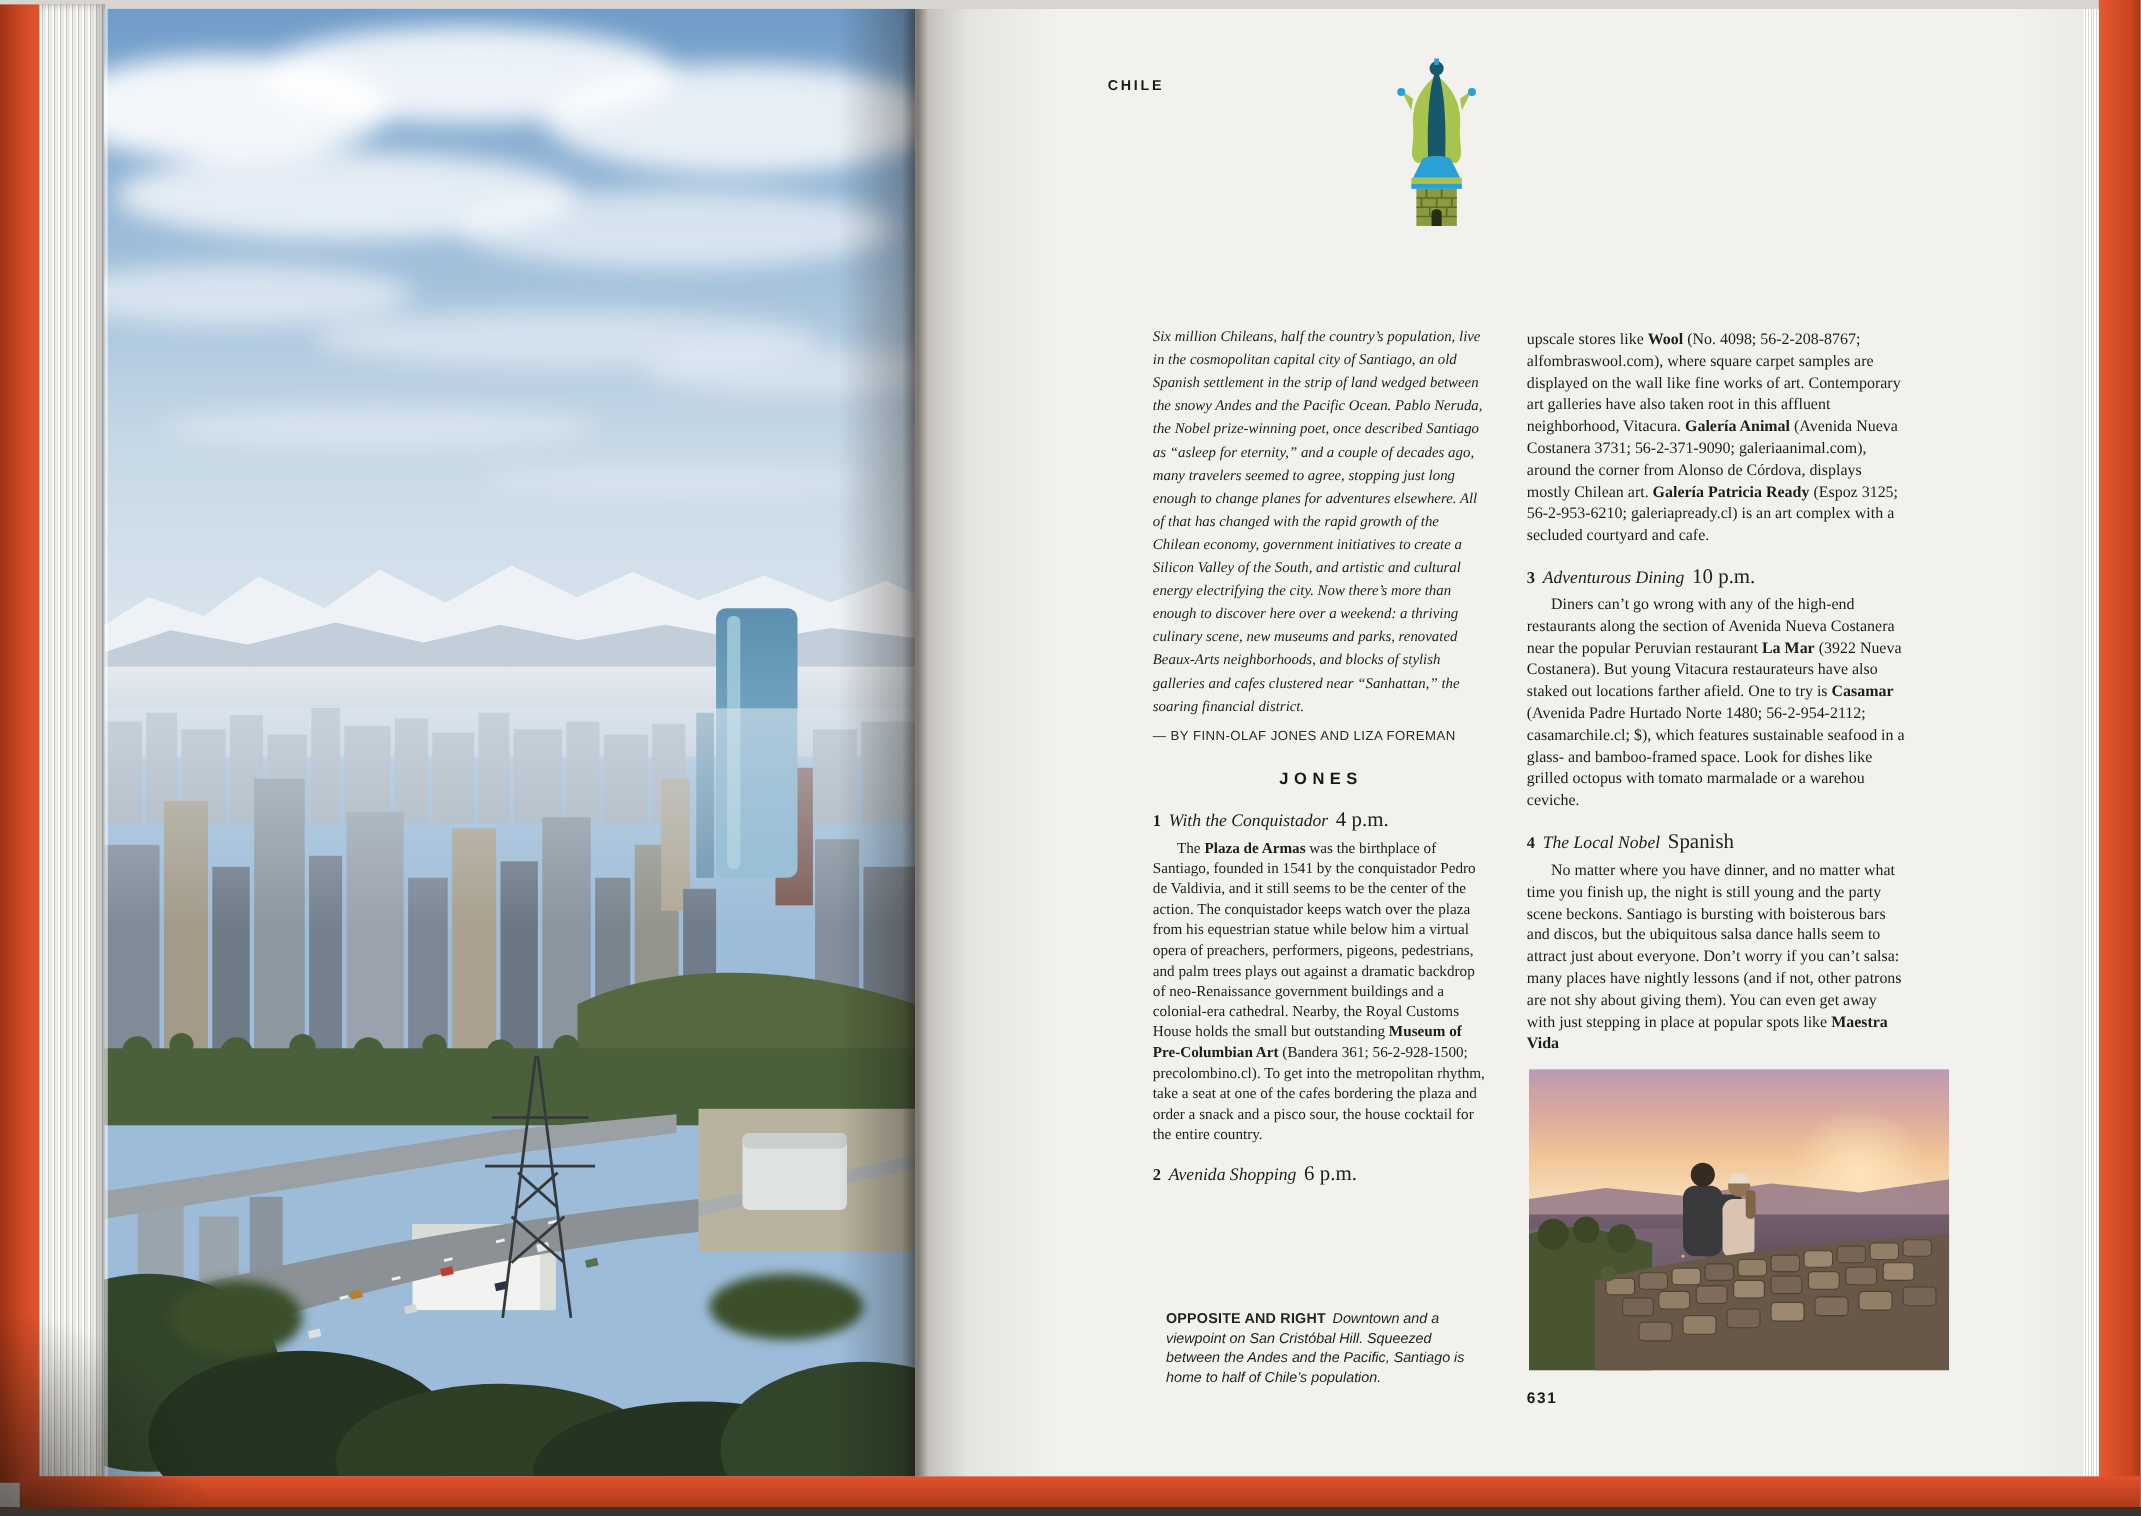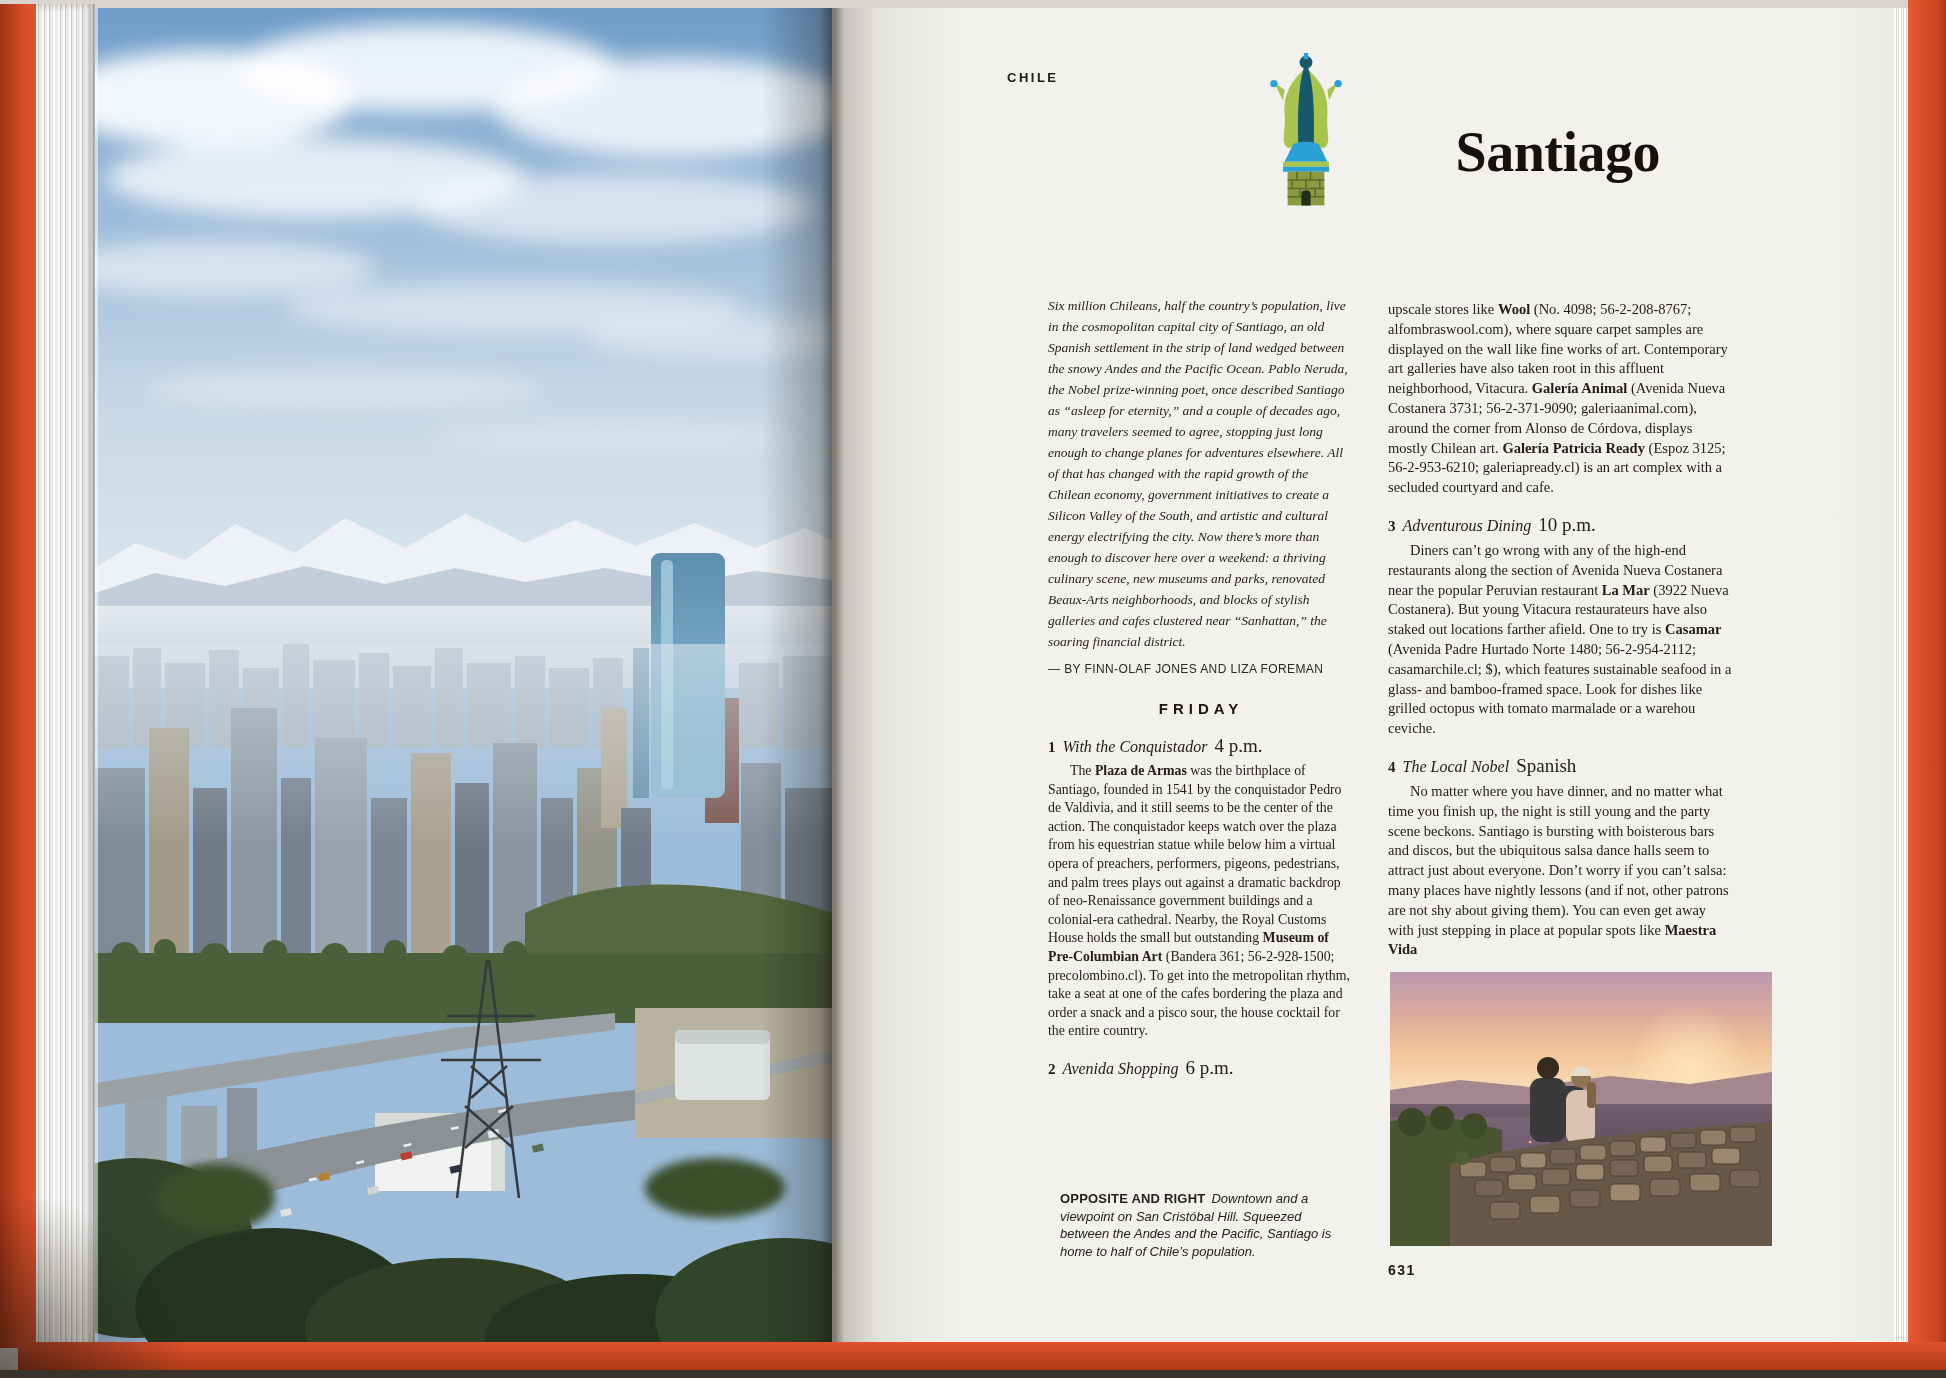--- a/index.html
+++ b/index.html
@@ -274,26 +274,25 @@
           <path d="M33,77.6 L33,83"></path>
           <path d="M21,83 L21,88.5"></path>
         <path d="M30,83 L30,88.5"></path>
           <path d="M39,83 L39,88.5"></path>
           <path d="M26,88.5 L26,94"></path>
           <path d="M36,88.5 L36,94"></path>
       </g>
       <path d="M27,99.6 L27,92 C27,89 33,89 33,92 L33,99.6 Z" fill="#232d18"></path>
     </svg>
 
-    <h1 class="title">Santiago</h1>
 
     <div class="col col-left">
       <p class="intro">Six million Chileans, half the country’s population, live in the cosmopolitan capital city of Santiago, an old Spanish settlement in the strip of land wedged between the snowy Andes and the Pacific Ocean. Pablo Neruda, the Nobel prize-winning poet, once described Santiago as “asleep for eternity,” and a couple of decades ago, many travelers seemed to agree, stopping just long enough to change planes for adventures elsewhere. All of that has changed with the rapid growth of the Chilean economy, government initiatives to create a Silicon Valley of the South, and artistic and cultural energy electrifying the city. Now there’s more than enough to discover here over a weekend: a thriving culinary scene, new museums and parks, renovated Beaux-Arts neighborhoods, and blocks of stylish galleries and cafes clustered near “Sanhattan,” the soaring financial district.</p>
       <p class="byline">— BY FINN-OLAF JONES AND LIZA FOREMAN</p>
-      <h2 class="day">FRIDAY</h2>
+      <h2 class="day">JONES</h2>
 
       <div class="item">
         <div class="item-head">
           <span class="num">1</span>
           <span class="ititle">With the Conquistador</span>
           <span class="itime">4 p.m.</span>
         </div>
         <p class="body indent"><span>The </span><b>Plaza de Armas</b><span> was the birthplace of Santiago, founded in 1541 by the conquistador Pedro de Valdivia, and it still seems to be the center of the action. The conquistador keeps watch over the plaza from his equestrian statue while below him a virtual opera of preachers, performers, pigeons, pedestrians, and palm trees plays out against a dramatic backdrop of neo-Renaissance government buildings and a colonial-era cathedral. Nearby, the Royal Customs House holds the small but outstanding </span><b>Museum of Pre-Columbian Art</b><span> (Bandera 361; 56-2-928-1500; precolombino.cl). To get into the metropolitan rhythm, take a seat at one of the cafes bordering the plaza and order a snack and a pisco sour, the house cocktail for the entire country.</span></p>
       </div>
 

